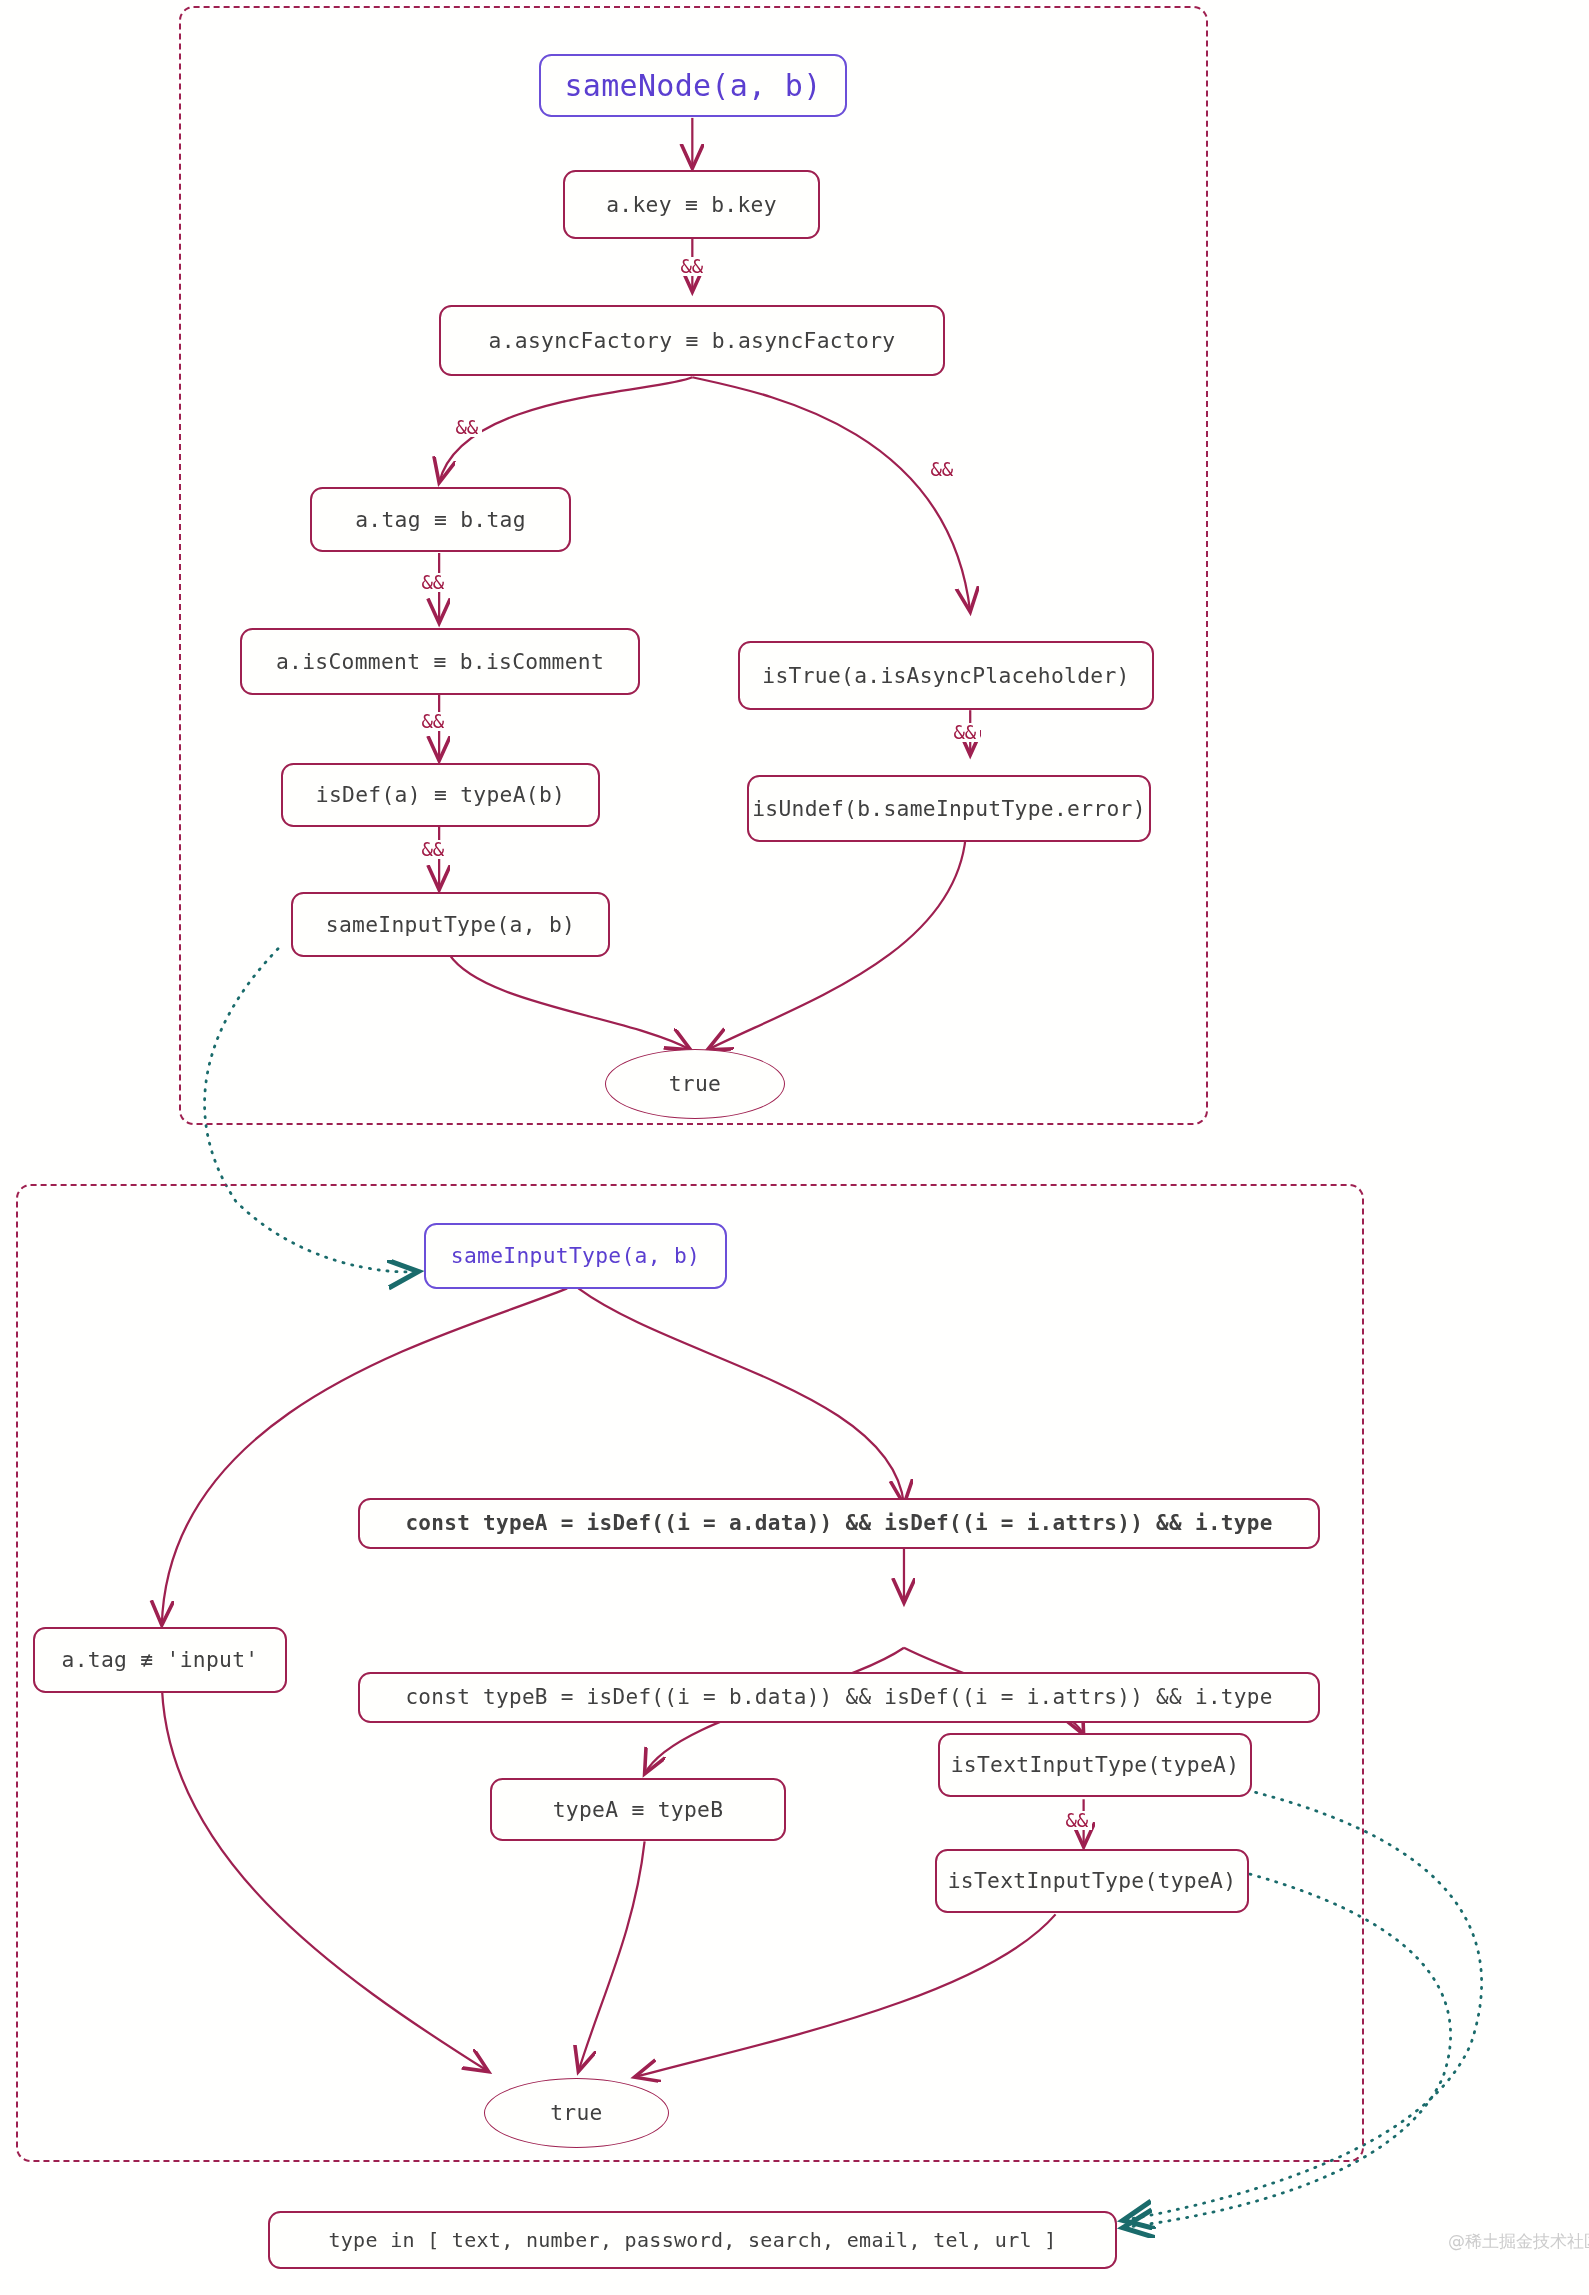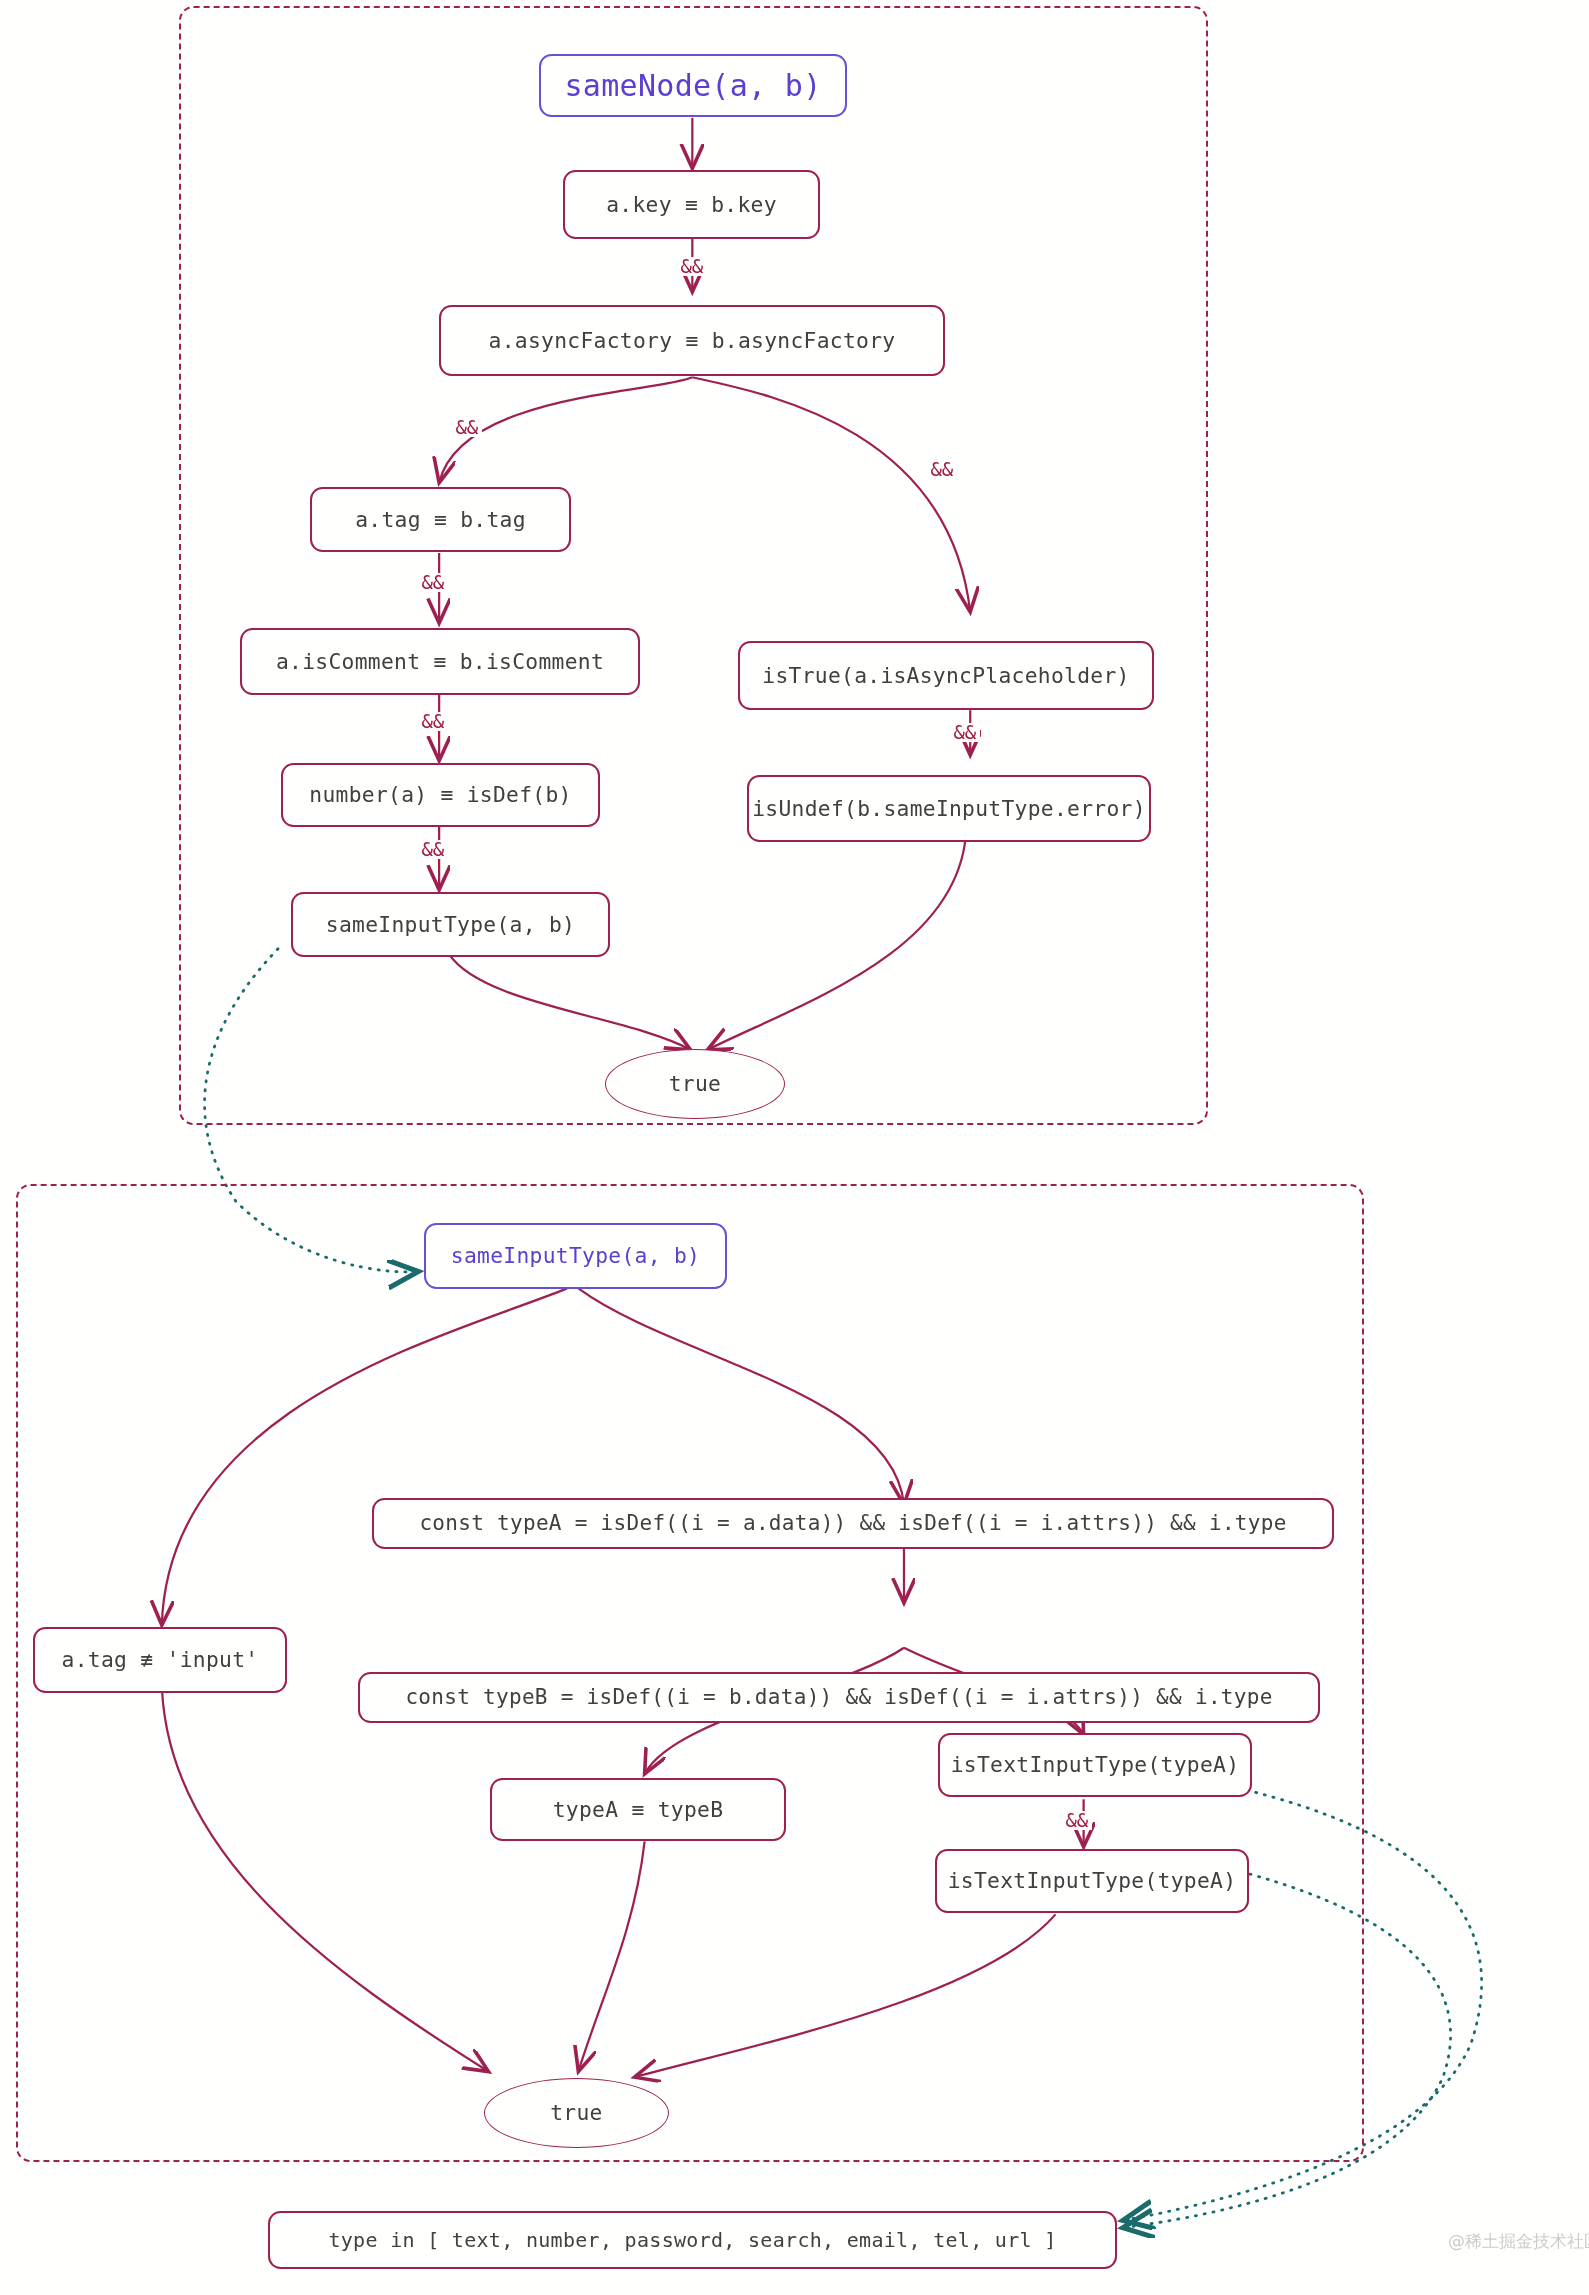--- a/index.html
+++ b/index.html
@@ -169,21 +169,21 @@
 
   <div class="node" style="left:439px; top:305px; width:506px; height:71px;">
     <span>a.asyncFactory ≡ b.asyncFactory</span>
   </div>
 
   <div class="node" style="left:240px; top:628px; width:400px; height:67px;">
     <span>a.isComment ≡ b.isComment</span>
   </div>
 
   <div class="node" style="left:281px; top:763px; width:319px; height:64px;">
-    <span>number(a) ≡ isDef(b)</span>
+    <span>isDef(a) ≡ typeA(b)</span>
   </div>
 
   <div class="node" style="left:291px; top:892px; width:319px; height:65px;">
     <span>sameInputType(a, b)</span>
   </div>
 
   <div class="node" style="left:738px; top:641px; width:416px; height:69px;">
     <span>isTrue(a.isAsyncPlaceholder)</span>
   </div>
 
@@ -196,21 +196,21 @@
   </div>
 
   <div class="node accent" style="left:424px; top:1223px; width:303px; height:66px;">
     <span>sameInputType(a, b)</span>
   </div>
 
   <div class="node" style="left:33px; top:1627px; width:254px; height:66px;">
     <span>a.tag ≢ 'input'</span>
   </div>
 
-  <div class="node mid" style="left:372px; top:1498px; width:962px; height:51px;">
+  <div class="node mid" style="left:358px; top:1498px; width:962px; height:51px;font-weight:bold;">
     <span>const typeA = isDef((i = a.data)) &amp;&amp; isDef((i = i.attrs)) &amp;&amp; i.type</span>
   </div>
 
   <div class="node mid" style="left:358px; top:1672px; width:962px; height:51px;">
     <span>const typeB = isDef((i = b.data)) &amp;&amp; isDef((i = i.attrs)) &amp;&amp; i.type</span>
   </div>
 
   <div class="node" style="left:490px; top:1778px; width:296px; height:63px;">
     <span>typeA ≡ typeB</span>
   </div>

